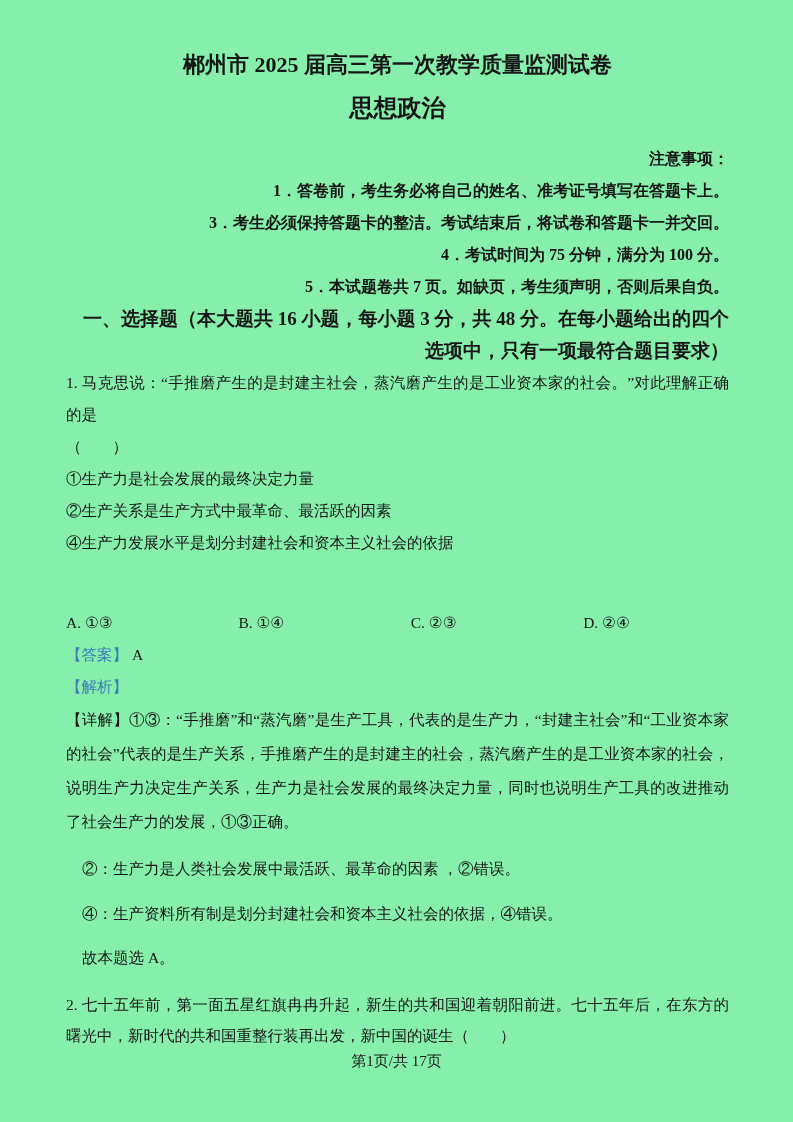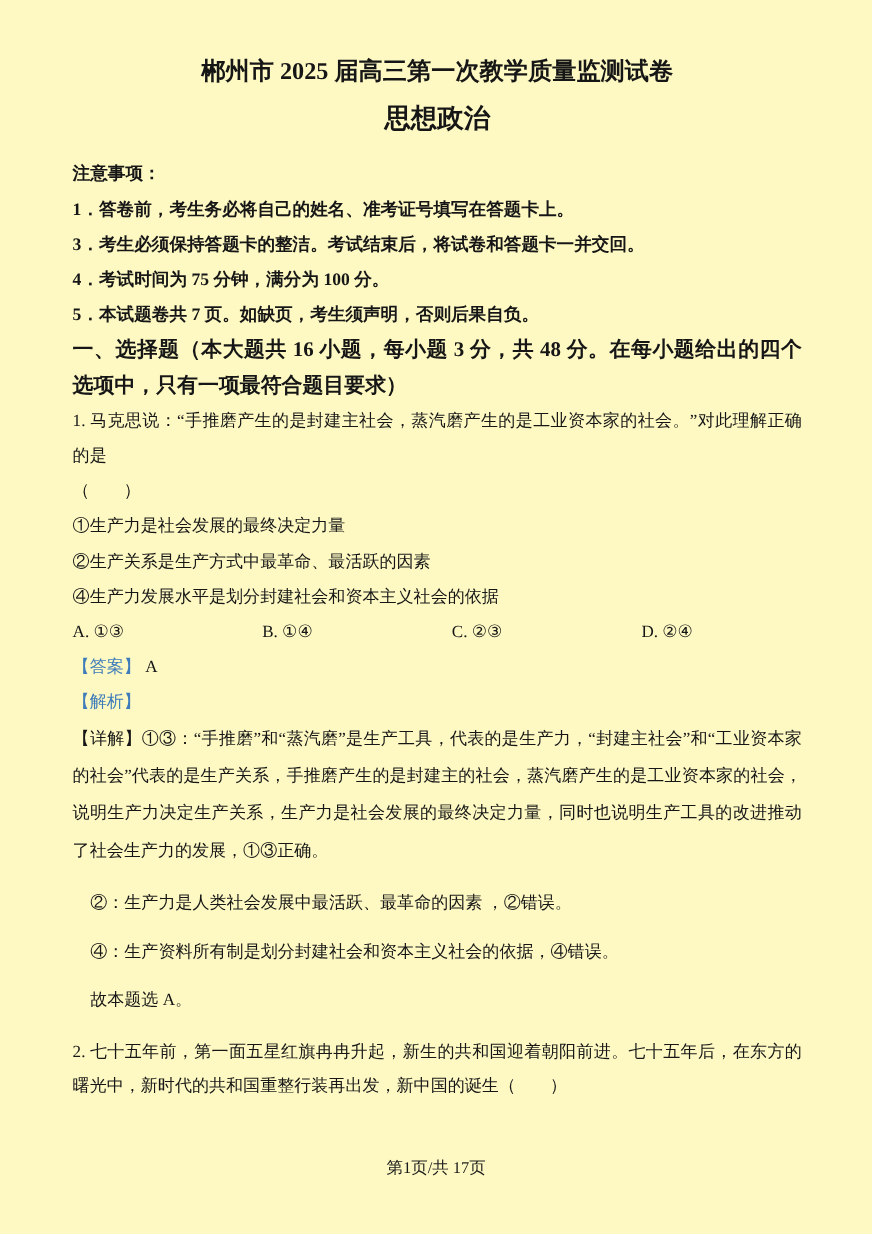--- a/index.html
+++ b/index.html
@@ -10,41 +10,41 @@
   body {
     width: 793px; height: 1122px;
     font-family: "Liberation Serif", "DejaVu Serif", serif;
     color: #161616;
   }
   .page {
     position: relative;
     width: 793px; height: 1122px;
     padding: 50px 64px 0 66px;
     overflow: hidden;
-    background: #fef9c3;
+    background: #86efac;
   }
   .doc-title {
     font-size: 22px; font-weight: 700;
     text-align: center; line-height: 30px;
     margin: 0;
   }
   .doc-subtitle {
     font-size: 24px; font-weight: 700;
     text-align: center; line-height: 30px;
     margin: 13px 0 0 0;
   }
   .notices { margin-top: 20px; font-size: 16px; font-weight: 700; }
-  .notices p { margin: 0; line-height: 32px; }
+  .notices p { margin: 0; line-height: 32px; text-align: right; }
   .justify { text-align: justify; }
   .section-heading {
     margin: 0; font-size: 19px; font-weight: 700; line-height: 32px;
   }
   .qblock { font-size: 15.5px; }
   .q-line { margin: 0; line-height: 32px; }
-  .choices { display: flex; line-height: 32px; }
+  .choices { display: flex; line-height: 32px; margin-top: 48px; }
   .choices span { flex: 0 0 26%; }
   .choices span:last-child { flex: 0 0 22%; }
   .blue { color: var(--label-blue, #3e7cba); }
   .answer-value { margin-left: 4px; }
   .detail { margin: 0; line-height: 34px; }
   .sol-line { margin: 16px; line-height: 28.5px; }
   .q2 { line-height: 31px; }
   .footer {
     position: absolute; left: 0; right: 0; top: 1022px;
     text-align: center; font-size: 15px; color: #1a1a1a; margin-top: 30px;

